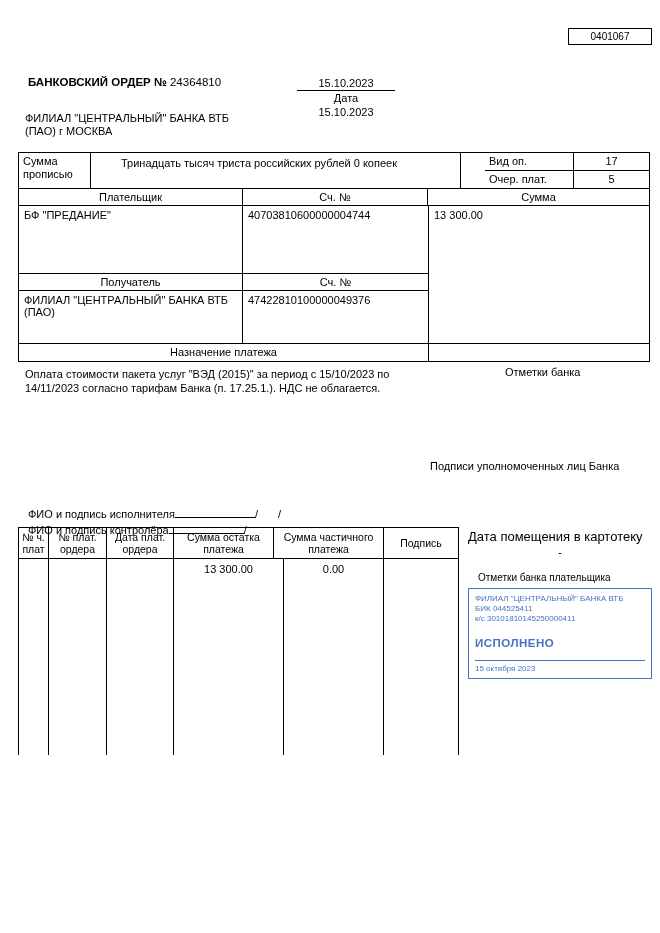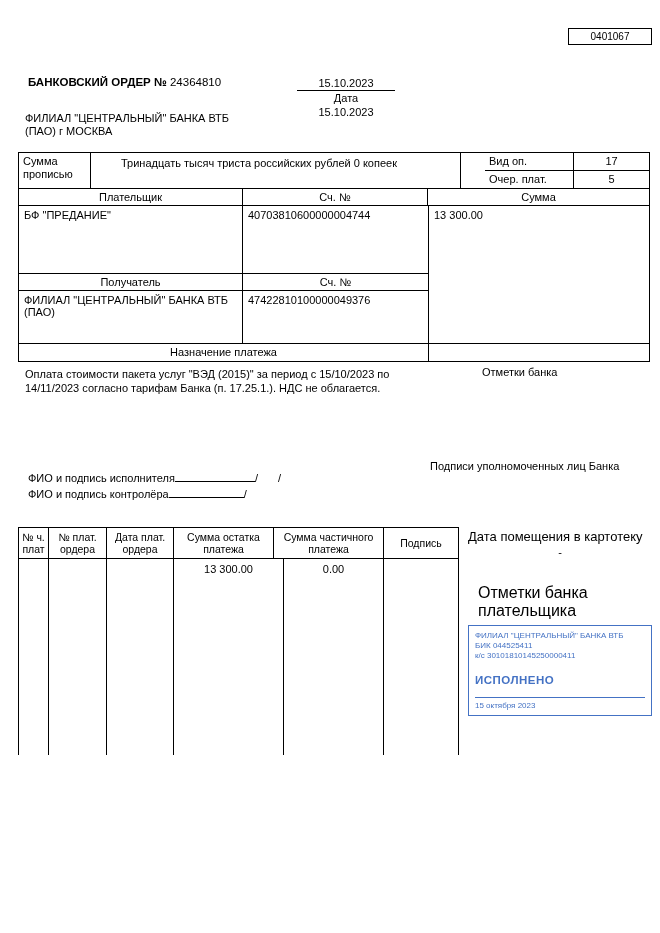--- a/index.html
+++ b/index.html
@@ -33,42 +33,42 @@
   .c224{width:224px;}
   .c185{width:185px;}
   .cflex{flex:1;}
   .left-col{width:410px;}
   .payer-row{display:flex;height:68px;}
   .payee-row{display:flex;height:52px;}
   .sum-col{flex:1;}
   .row-d{height:17px;}
 
   .purpose-text{position:absolute;left:25px;top:367px;width:412px;line-height:14px;}
-  .bank-marks{position:absolute;left:482px;top:366px;}
+  .bank-marks{position:absolute;left:505px;top:366px;}
   .bank-signs{position:absolute;left:430px;top:460px;}
 
-  .sig-lines{position:absolute;left:28px;top:470px;line-height:16px;}
+  .sig-lines{position:absolute;left:28px;top:506px;line-height:16px;}
   .uline{display:inline-block;border-bottom:1px solid #000;height:11px;vertical-align:baseline;}
   .w80{width:80px;}
   .w75{width:75px;}
   .gap20{display:inline-block;width:20px;}
 
   .bottom-table{position:absolute;left:18px;top:527px;width:441px;font-size:10.5px;}
   .bt-header{display:flex;border:1px solid #000;min-height:32px;}
   .btc{padding:2px 1px;display:flex;align-items:center;justify-content:center;
        text-align:center;line-height:12px;}
   .w30{width:30px;}.w58{width:58px;}.w67{width:67px;}.w110{width:110px;}.w100{width:100px;}.wflex{flex:1;}
   .bt-body{display:flex;height:196px;border-left:1px solid #000;border-right:1px solid #000;}
   .btb{padding-top:4px;text-align:center;}
   .val{font-size:11px;}
 
   .right-bottom{position:absolute;left:468px;top:529px;width:184px;}
   .kart-label{font-size:13px;}
   .kart-dash{text-align:center;margin-top:2px;}
-  .marks-label{margin-top:26px;margin-left:10px;font-size:16px;}
+  .marks-label{margin-top:14px;margin-left:10px;font-size:10px;}
   .stamp{margin-top:5px;border:1px solid #4472c4;color:#4472c4;padding:5px 6px;}
   .s-line{font-size:8px;line-height:10px;white-space:nowrap;}
   .s-status{margin-top:13px;font-size:11.5px;font-weight:bold;letter-spacing:0.5px;}
   .s-date{margin-top:11px;border-top:1px solid #4472c4;padding-top:3px;font-size:8px;}
 </style>
 </head>
 <body>
 
 <div class="page">
 

